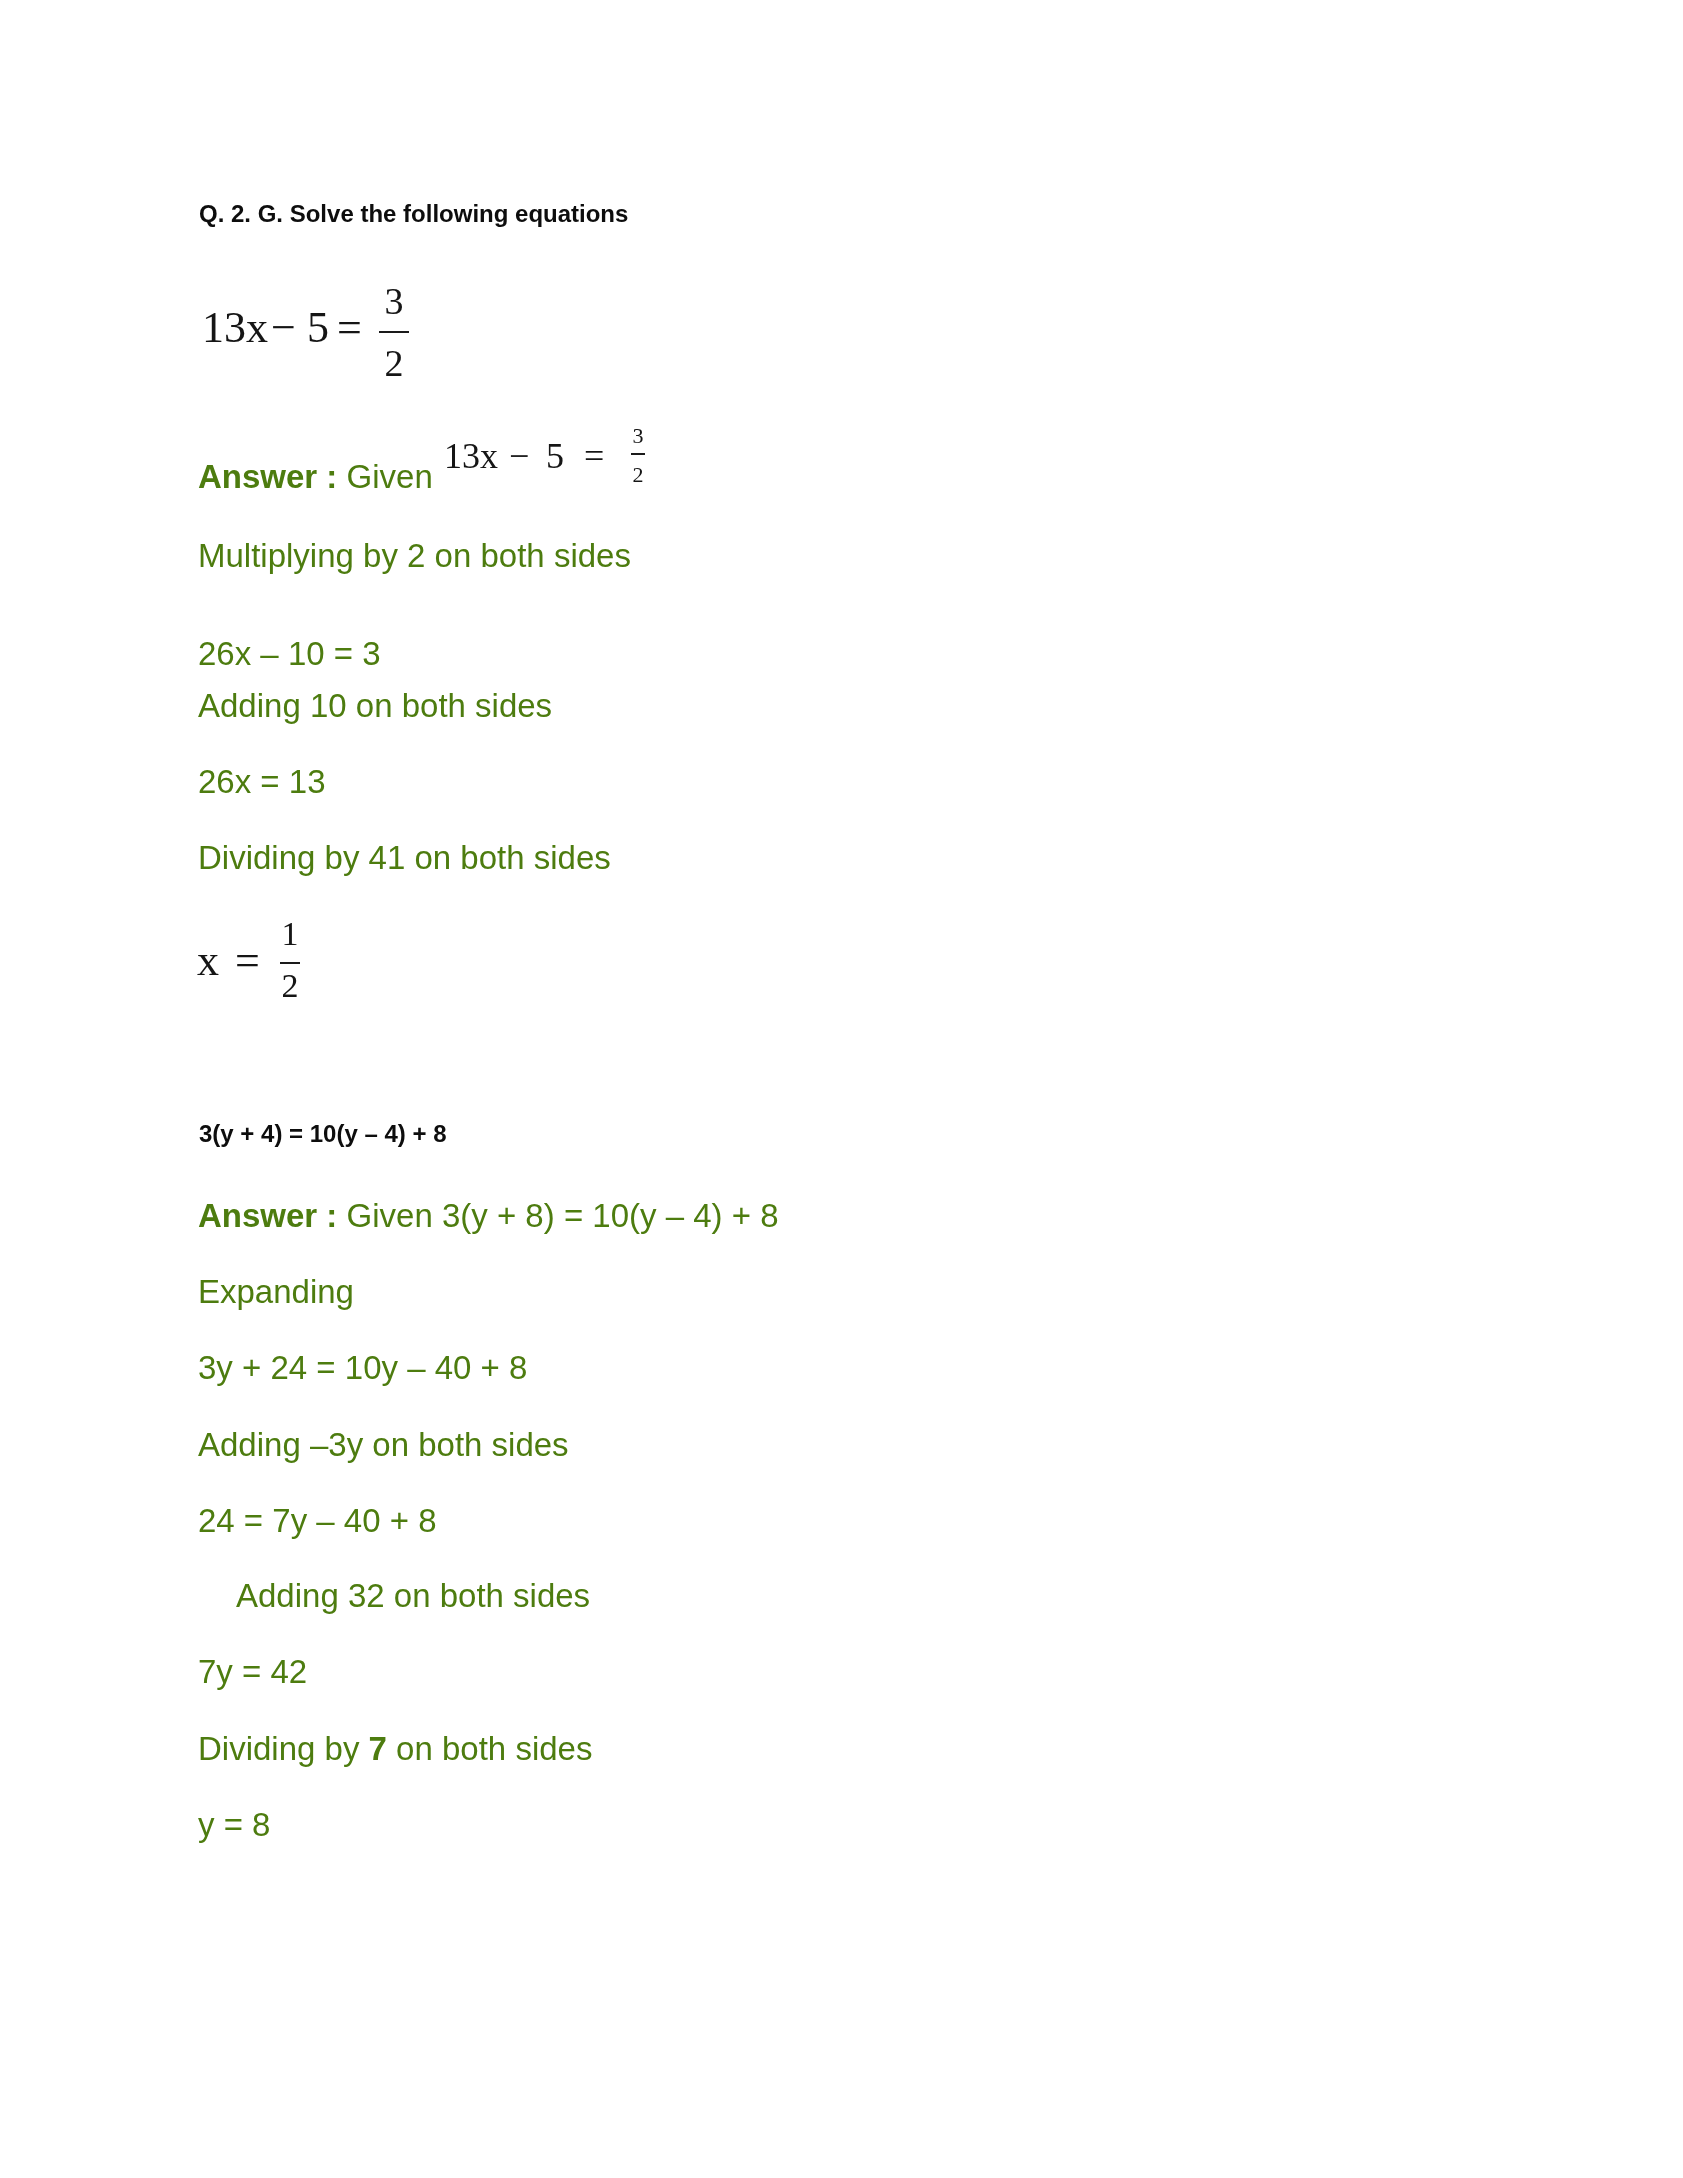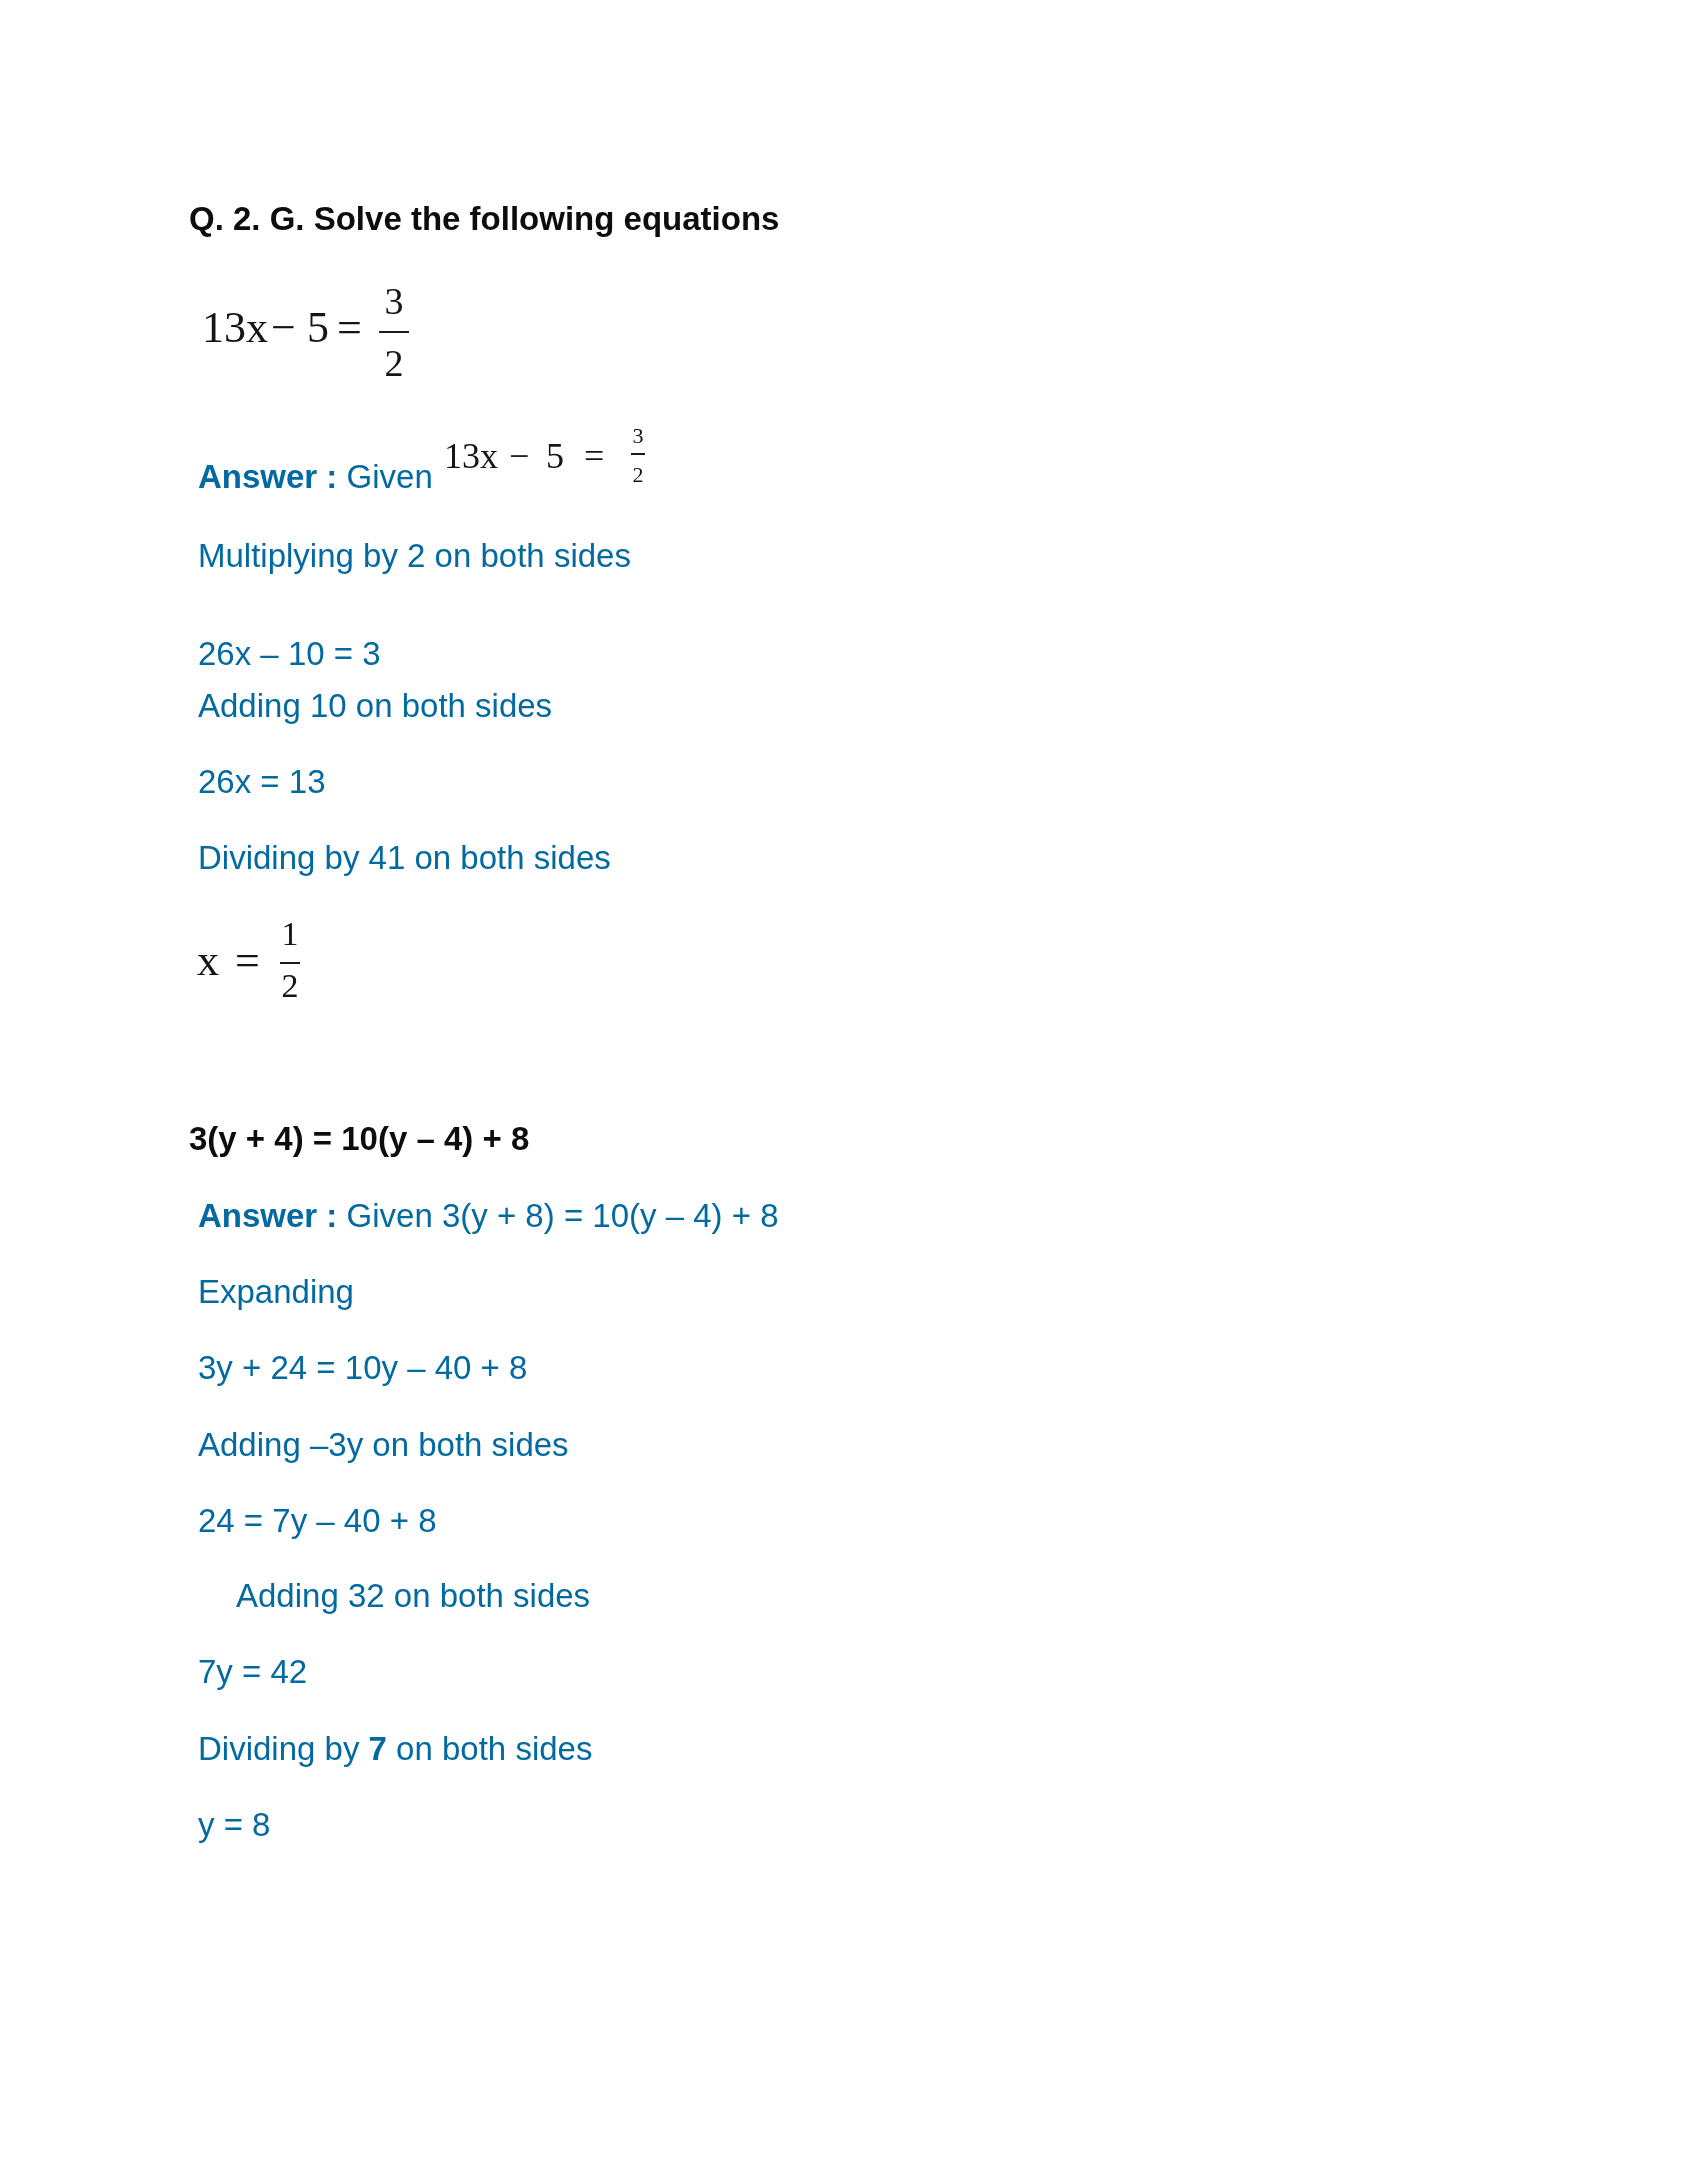--- a/index.html
+++ b/index.html
@@ -1,19 +1,19 @@
 <!DOCTYPE html>
 <html><head>
 <meta charset="utf-8">
 <style>
   html, body { margin: 0; padding: 0; background: #ffffff; }
   body { width: 1683px; height: 2178px; position: relative; overflow: hidden; color: #111111; }
   .page { position: absolute; left: 0; top: 0; width: 1683px; height: 2178px; background: #ffffff; }
-  .ln { position: absolute; left: 198px; white-space: pre; line-height: 1; font-family: "Liberation Sans", sans-serif; font-size: 33px; color: #0369a1; }
-  .hd { position: absolute; left: 189px; white-space: pre; line-height: 1; font-family: "Liberation Sans", sans-serif; font-size: 33px; font-weight: bold; color: #0d0d0d; }
+  .ln { position: absolute; left: 198px; white-space: pre; line-height: 1; font-family: "Liberation Sans", sans-serif; font-size: 33px; color: #4d7c0f; }
+  .hd { position: absolute; left: 199px; white-space: pre; line-height: 1; font-family: "Liberation Sans", sans-serif; font-size: 24px; font-weight: bold; color: #0d0d0d; }
   .b { font-weight: bold; }
   .m { position: absolute; white-space: pre; line-height: 1; font-family: "Liberation Serif", serif; color: #151515; }
   .frac-n, .frac-d { text-align: center; }
   .bar { position: absolute; background: #1a1a1a; }
 </style>
 </head>
 <body>
 
 <div class="page">
 

